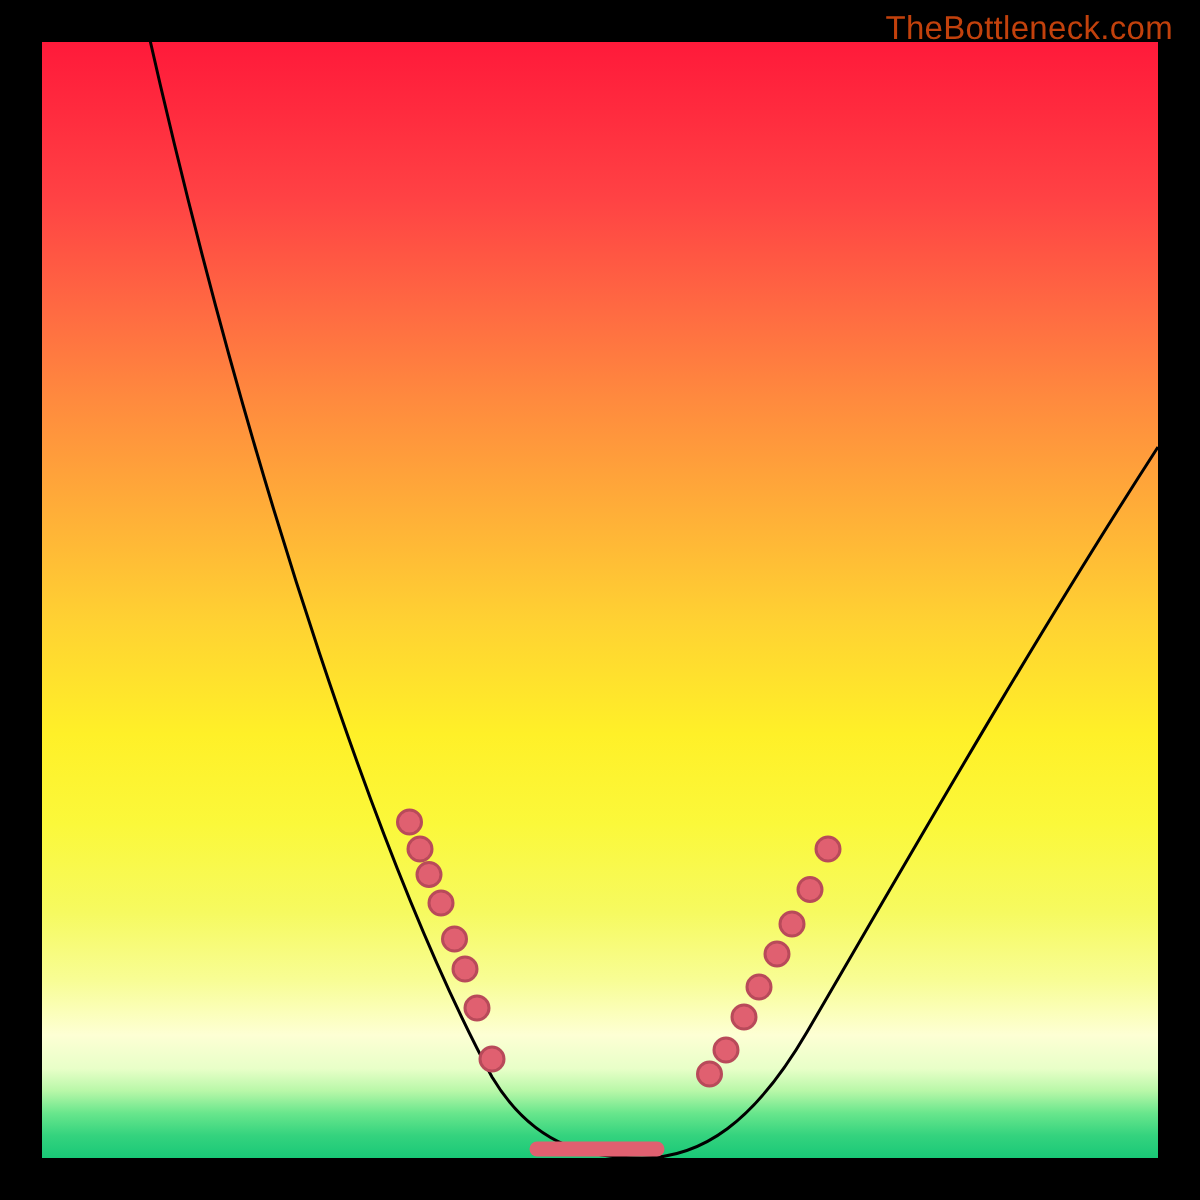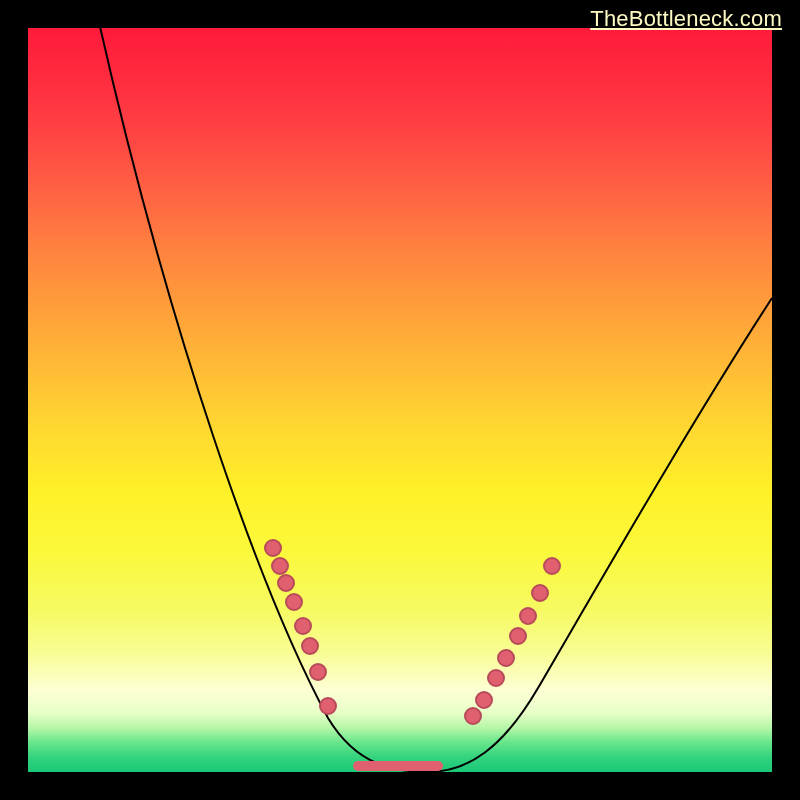--- a/index.html
+++ b/index.html
@@ -34,26 +34,25 @@
       #b8f7a8 94%,
       #68e68c 96%,
       #34d37e 98%,
       #19c877 100%
     );
   }
   .watermark {
     position: absolute;
     top: 6px;
     right: 18px;
-    color: #fef9c3;
+    color: #c2410c;
     font-size: 22px;
     letter-spacing: 0.2px;
     font-weight: 400;
     user-select: none;
-    text-decoration: underline;
   }
   svg.overlay {
     position: absolute;
     left: 28px;
     top: 28px;
     width: 744px;
     height: 744px;
     overflow: visible;
   }
   .curve {

